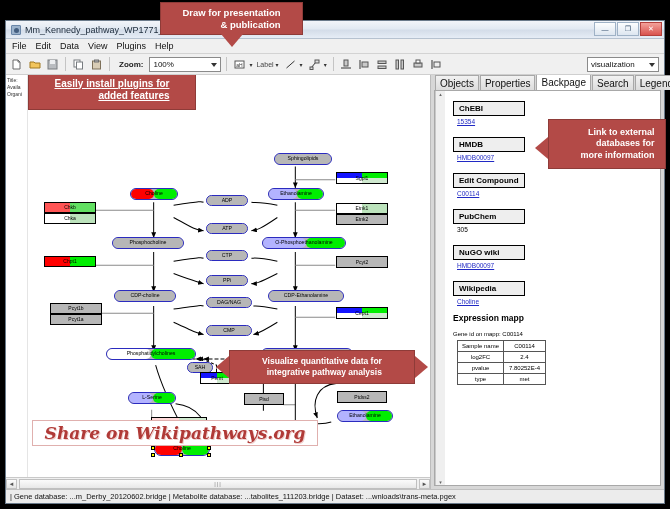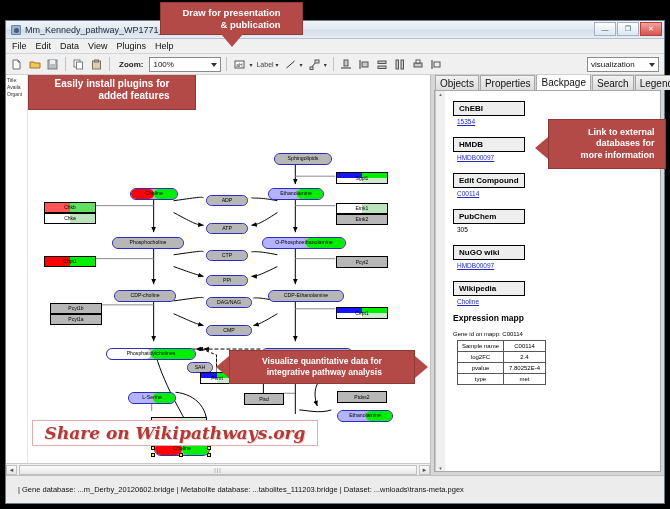--- a/index.html
+++ b/index.html
@@ -159,22 +159,22 @@
     padding:2px 4px; text-align:center; min-width:42px; height:11px;
   }
   #side-vscroll{
     width:10px;background:#efefef;border-left:1px solid #c9c9c9;
     display:flex;flex-direction:column;align-items:center;justify-content:space-between;
     font-size:5px;color:#666;
   }
 
   
   #statusbar{
-    height:28px; background:#ececec; border-top:1px solid #c0c0c0;
-    display:flex; align-items:center; padding-left:12px;
+    height:14px; background:#ececec; border-top:1px solid #c0c0c0;
+    display:flex; align-items:center; padding-left:4px;
     font-size:7.5px; color:#111;
   }
 
   
   .callout{
     position:absolute; background:#b34a47; color:#fff;
     font-weight:bold; text-align:right;
     display:flex; align-items:center; justify-content:center;
     border:1px solid #8e3b38;
     z-index:50;
@@ -575,21 +575,21 @@
               <span class="lbl">Ptdss2</span>
             </div>
             <div class="node gene" style="left: 145px; top: 342px; width: 56px; height: 12px;">
               <div class="half" style="left:0;width:50%;background:#ffd9d9;"></div>
               <div class="half" style="right:0;width:50%;background:#cfe9cf;"></div>
               <span class="lbl">Pdsr1</span>
             </div>
           </div>
 
         <div class="callout" id="co-plugins" style="left:22px; top:-5px; width:168px; height:40px;">
-          <div class="ctext" style="font-size:10px;">
+          <div class="ctext" style="font-size:10px;text-decoration:underline;">
             <div>Easily install plugins for</div>
             <div>added features</div>
           </div>
         </div>
 
         <div class="callout" id="co-visualize" style="left:223px; top:275px; width:186px; height:34px;">
           <div class="ctext" style="font-size:8.5px;">
             <div>Visualize quantitative data  for</div>
             <div>integrative pathway analysis</div>
           </div>

